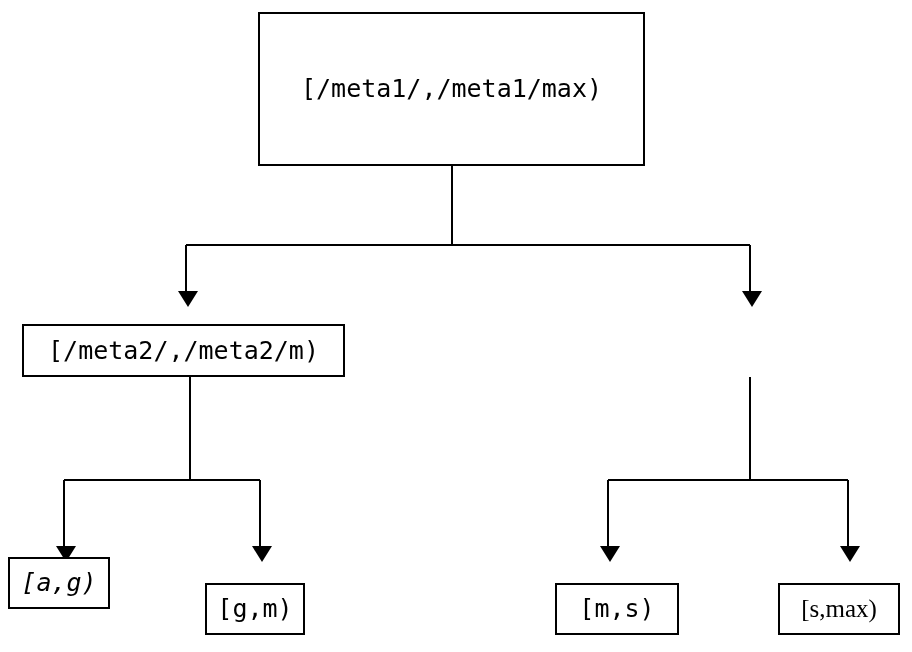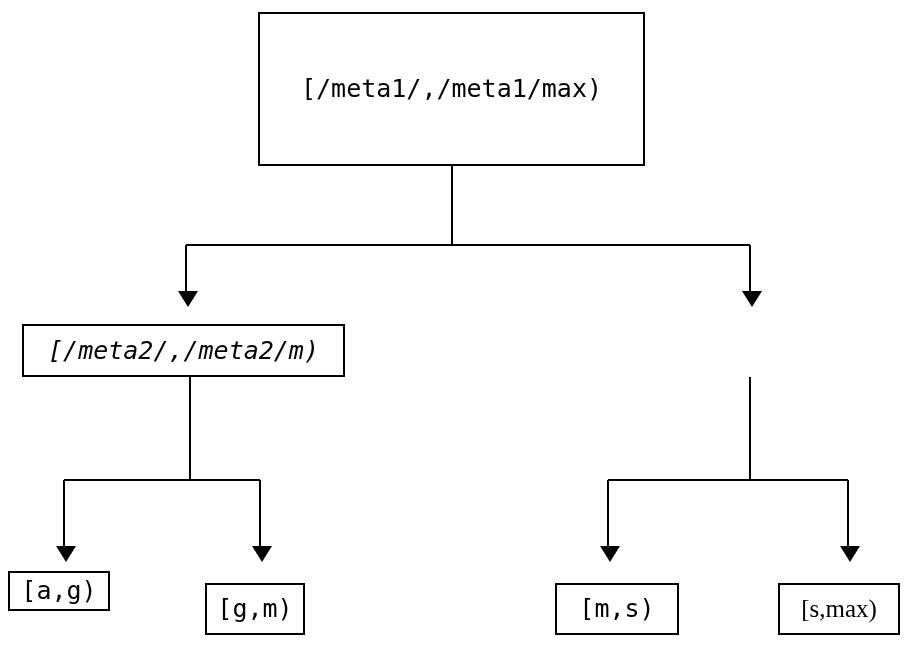--- a/index.html
+++ b/index.html
@@ -82,26 +82,26 @@
       <path d="M 848,480 L 848,547"></path>
     </g>
     <polygon points="600,546 620,546 610,562" fill="#000000"></polygon>
     <polygon points="840,546 860,546 850,562" fill="#000000"></polygon>
   </svg>
 
   <div class="tree-node node-root" style="left:258px; top:12px; width:387px; height:154px;">
     <span class="node-label">[/meta1/,/meta1/max)</span>
   </div>
 
-  <div class="tree-node node-mid" style="left:22px; top:324px; width:323px; height:53px;font-style:italic;">
+  <div class="tree-node node-mid" style="left:22px; top:324px; width:323px; height:53px;">
     <span class="node-label">[/meta2/,/meta2/m)</span>
   </div>
 
 
-  <div class="tree-node node-leaf" style="left:8px; top:571px; width:102px; height:40px;">
+  <div class="tree-node node-leaf" style="left:8px; top:557px; width:102px; height:52px;font-style:italic;">
     <span class="node-label">[a,g)</span>
   </div>
 
   <div class="tree-node node-leaf" style="left:205px; top:583px; width:100px; height:52px;">
     <span class="node-label">[g,m)</span>
   </div>
 
   <div class="tree-node node-leaf" style="left:555px; top:583px; width:124px; height:52px;">
     <span class="node-label">[m,s)</span>
   </div>

